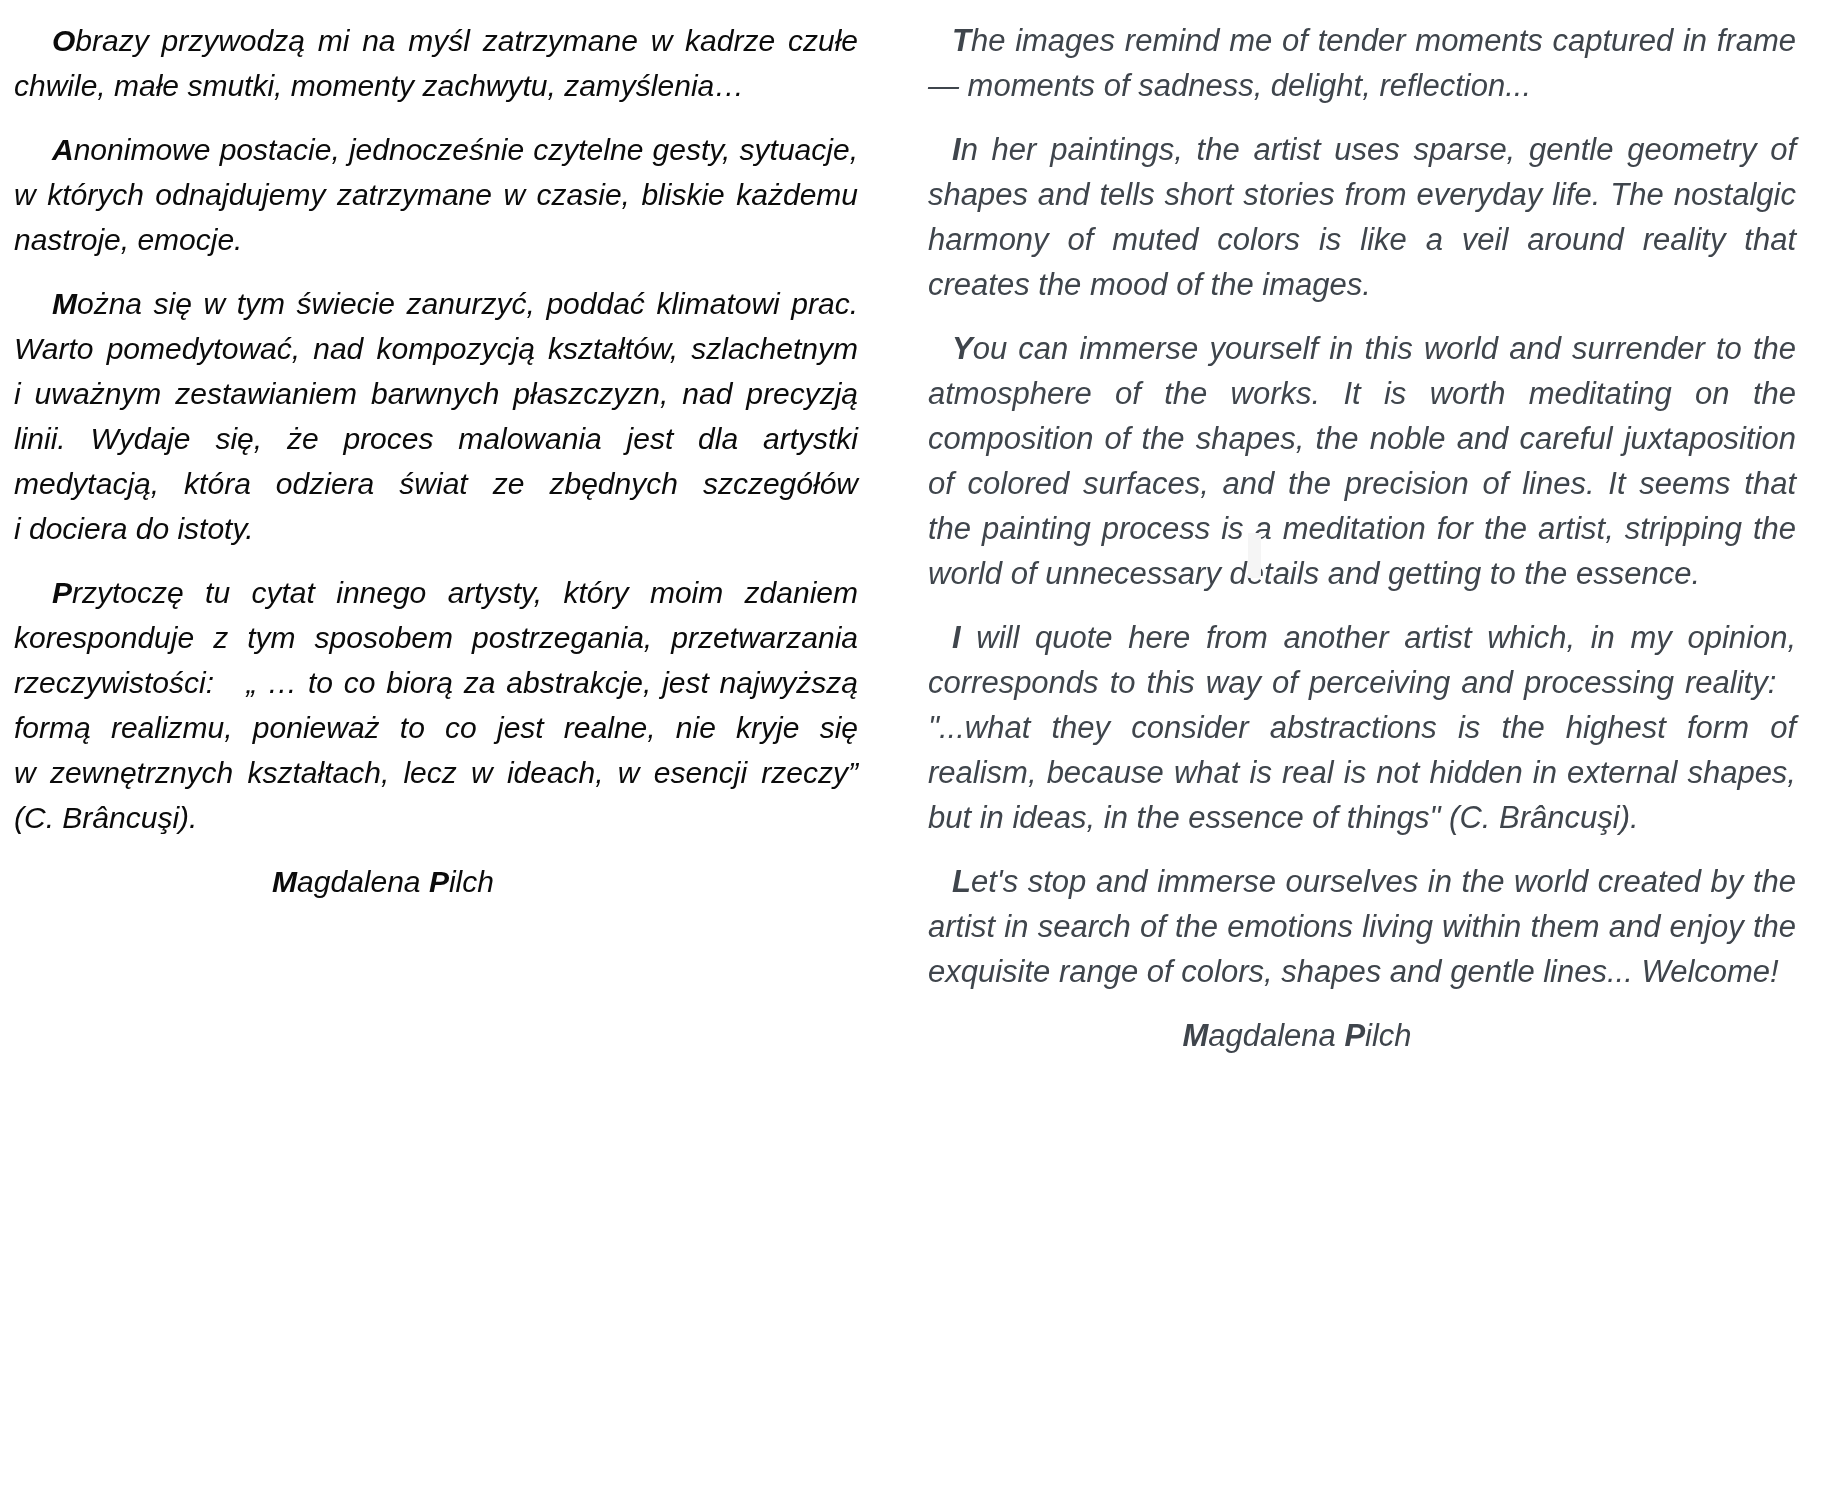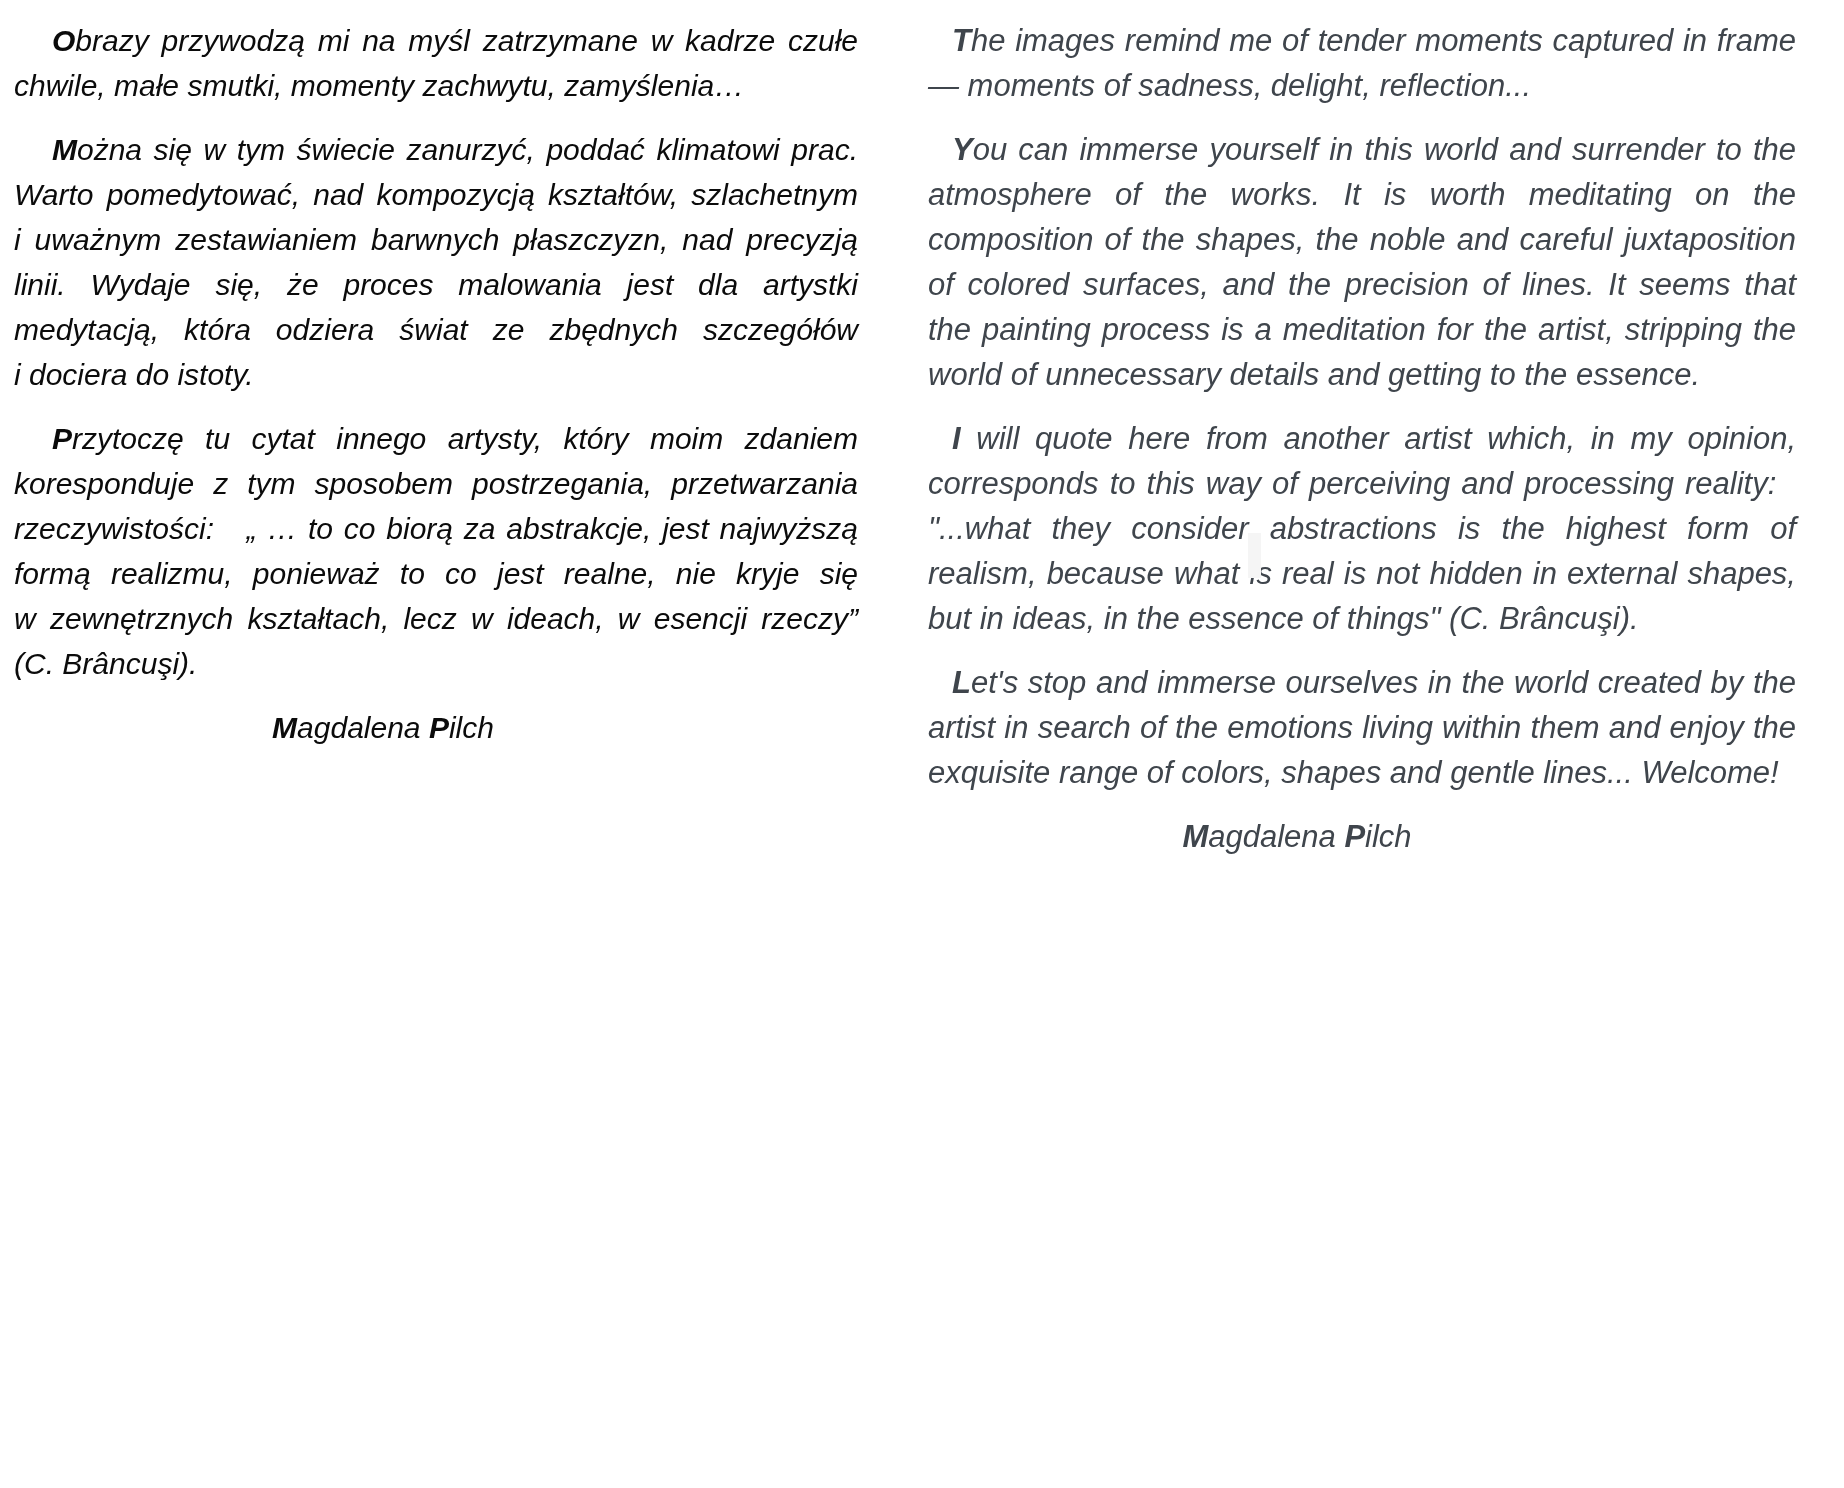--- a/index.html
+++ b/index.html
@@ -55,26 +55,28 @@
     width: 13px;
     height: 45px;
     background: #f5f5f5;
   }
 </style>
 </head>
 <body>
 
 <div class="column" id="col-left">
   <p><b>O</b>brazy przywodzą mi na myśl zatrzymane w&nbsp;kadrze czułe chwile, małe smutki, momenty zachwytu, zamyślenia…</p>
+  <p><b>A</b>nonimowe postacie, jednocześnie czytelne gesty, sytuacje, w&nbsp;których odnajdujemy zatrzymane w&nbsp;czasie, bliskie każdemu nastroje, emocje.</p>
   <p><b>M</b>ożna się w&nbsp;tym świecie zanurzyć, poddać klimatowi prac. Warto pomedytować, nad kompozycją kształtów, szlachetnym i&nbsp;uważnym zestawianiem barwnych płaszczyzn, nad precyzją linii. Wydaje się, że proces malowania jest dla artystki medytacją, która odziera świat ze zbędnych szczegółów i&nbsp;dociera do istoty.</p>
   <p><b>P</b>rzytoczę tu cytat innego artysty, który moim zdaniem koresponduje z&nbsp;tym sposobem postrzegania, przetwarzania rzeczywistości:&nbsp;&nbsp; „&nbsp;… to co biorą za abstrakcje, jest najwyższą formą realizmu, ponieważ to co jest realne, nie kryje się w&nbsp;zewnętrznych kształtach, lecz w&nbsp;ideach, w&nbsp;esencji rzeczy” (C. Brâncuşi).</p>
   <p class="signature"><b>M</b>agdalena <b>P</b>ilch</p>
 </div>
 
 <div class="column" id="col-right">
   <p><b>T</b>he images remind me of tender moments captured in frame — moments of sadness, delight, reflection...</p>
+  <p><b>I</b>n her paintings, the artist uses sparse, gentle geometry of shapes and tells short stories from everyday life. The nostalgic harmony of muted colors is like a veil around reality that creates the mood of the images.</p>
   <p><b>Y</b>ou can immerse yourself in this world and surrender to the atmosphere of the works. It is worth meditating on the composition of the shapes, the noble and careful juxtaposition of colored surfaces, and the precision of lines. It seems that the painting process is a meditation for the artist, stripping the world of unnecessary details and getting to the essence.</p>
   <p><b>I</b> will quote here from another artist which, in my opinion, corresponds to this way of perceiving and processing reality:&nbsp;&nbsp; "...what they consider abstractions is the highest form of realism, because what is real is not hidden in external shapes, but in ideas, in the essence of things" (C. Brâncuşi).</p>
   <p><b>L</b>et's stop and immerse ourselves in the world created by the artist in search of the emotions living within them and enjoy the exquisite range of colors, shapes and gentle lines... Welcome!</p>
   <p class="signature"><b>M</b>agdalena <b>P</b>ilch</p>
 </div>
 
 <div class="caret-artifact"></div>
 
 </body></html>

